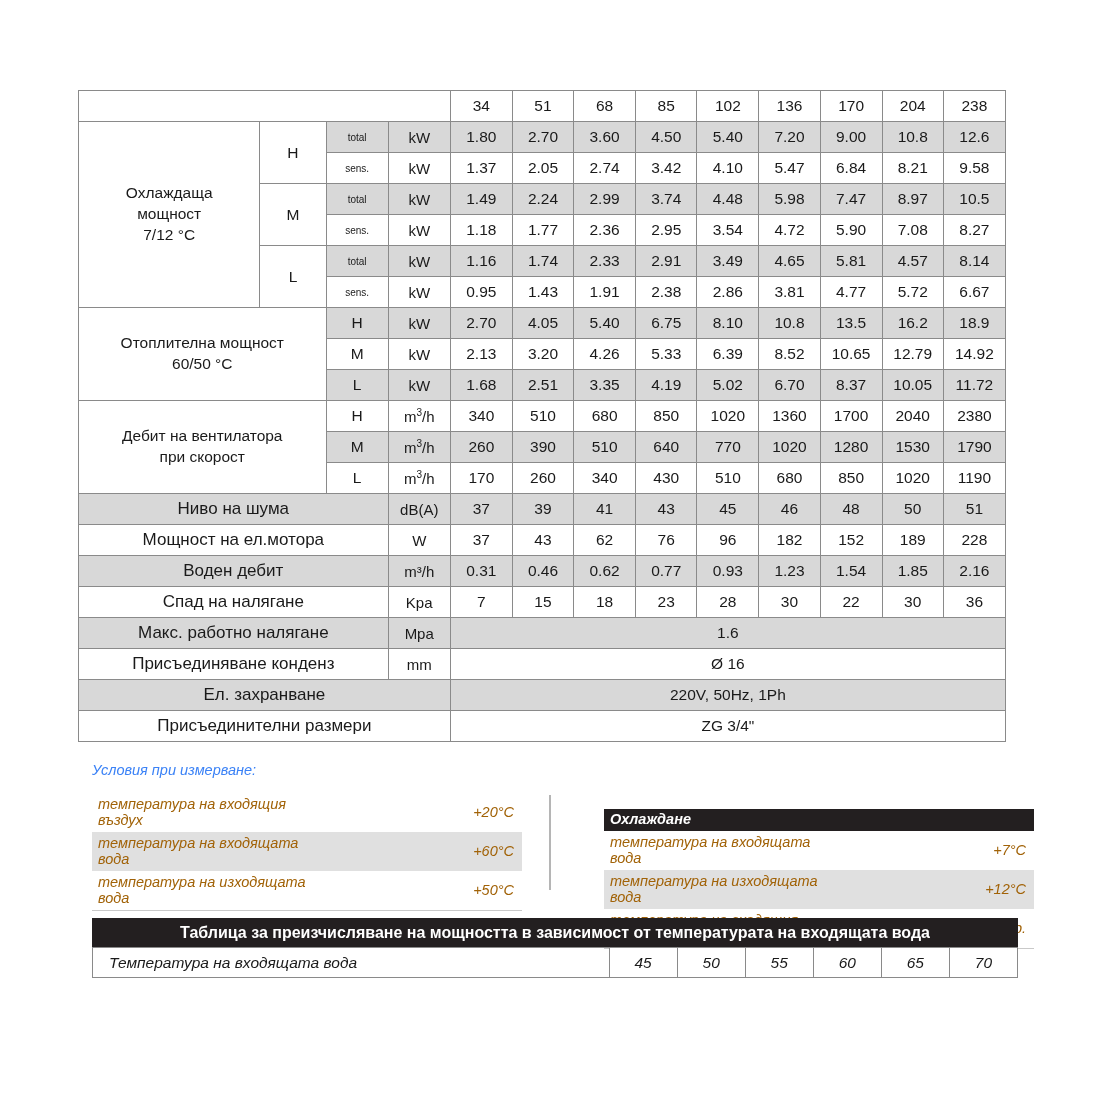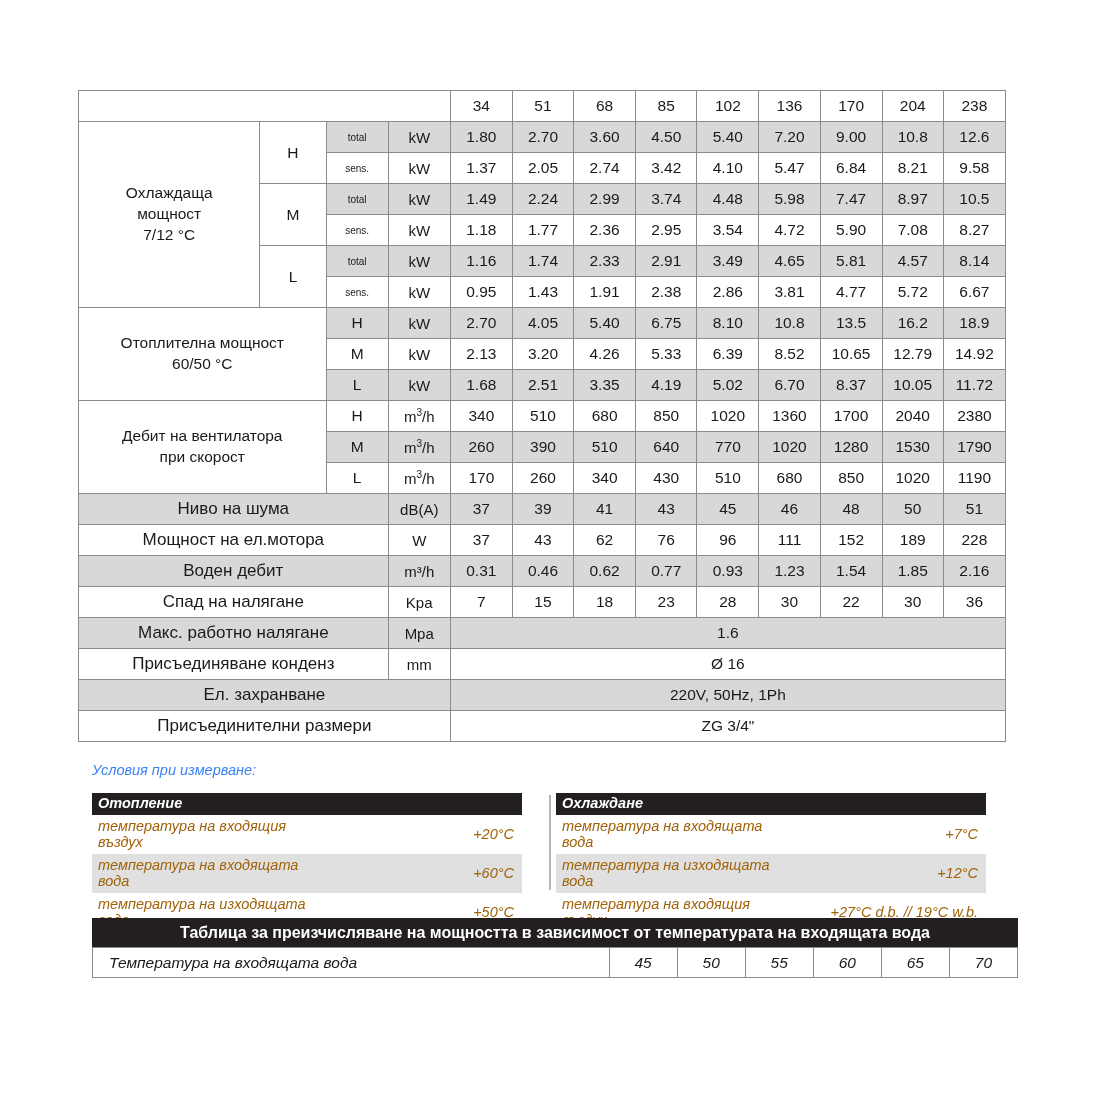--- a/index.html
+++ b/index.html
@@ -70,21 +70,21 @@
     font-size: 14.5px;
     font-style: italic;
     color: #3b82f6;
   }
   .cond-box {
     position: absolute;
     top: 793px;
     width: 430px;
   }
   .cond-box.left { left: 92px; }
-  .cond-box.right { left: 556px; }
+  .cond-box.right { left: 604px; margin-top: 16px; }
   .cond-head {
     background: #231f20;
     color: #ffffff;
     font-size: 14.5px;
     font-style: italic;
     font-weight: bold;
     padding: 2px 0 3px 6px;
     height: 17px;
     line-height: 17px;
   }
@@ -371,21 +371,21 @@
           <td class="val shade">51</td>
         </tr>
         <tr>
           <td class="row-label white" colspan="3">Мощност на ел.мотора</td>
           <td class="unit white">W</td>
           <td class="val white">37</td>
           <td class="val white">43</td>
           <td class="val white">62</td>
           <td class="val white">76</td>
           <td class="val white">96</td>
-          <td class="val white">111</td>
+          <td class="val white">182</td>
           <td class="val white">152</td>
           <td class="val white">189</td>
           <td class="val white">228</td>
         </tr>
         <tr>
           <td class="row-label shade" colspan="3">Воден дебит</td>
           <td class="unit shade">m³/h</td>
           <td class="val shade">0.31</td>
           <td class="val shade">0.46</td>
           <td class="val shade">0.62</td>
@@ -427,21 +427,20 @@
           <td class="row-label white" colspan="4">Присъединителни размери</td>
           <td class="val white" colspan="9">ZG 3/4"</td>
         </tr>
       </tbody>
   </table>
 </div>
 
 <div class="cond-title">Условия при измерване:</div>
 
 <div class="cond-box left">
-  <div class="cond-head">Отопление</div>
   <table class="cond">
     <tbody id="cond-heating-body">
         <tr>
           <td class="c-name">температура на входящия въздух</td>
           <td class="c-val">+20°C</td>
         </tr>
         <tr class="alt">
           <td class="c-name">температура на входящата вода</td>
           <td class="c-val">+60°C</td>
         </tr>

